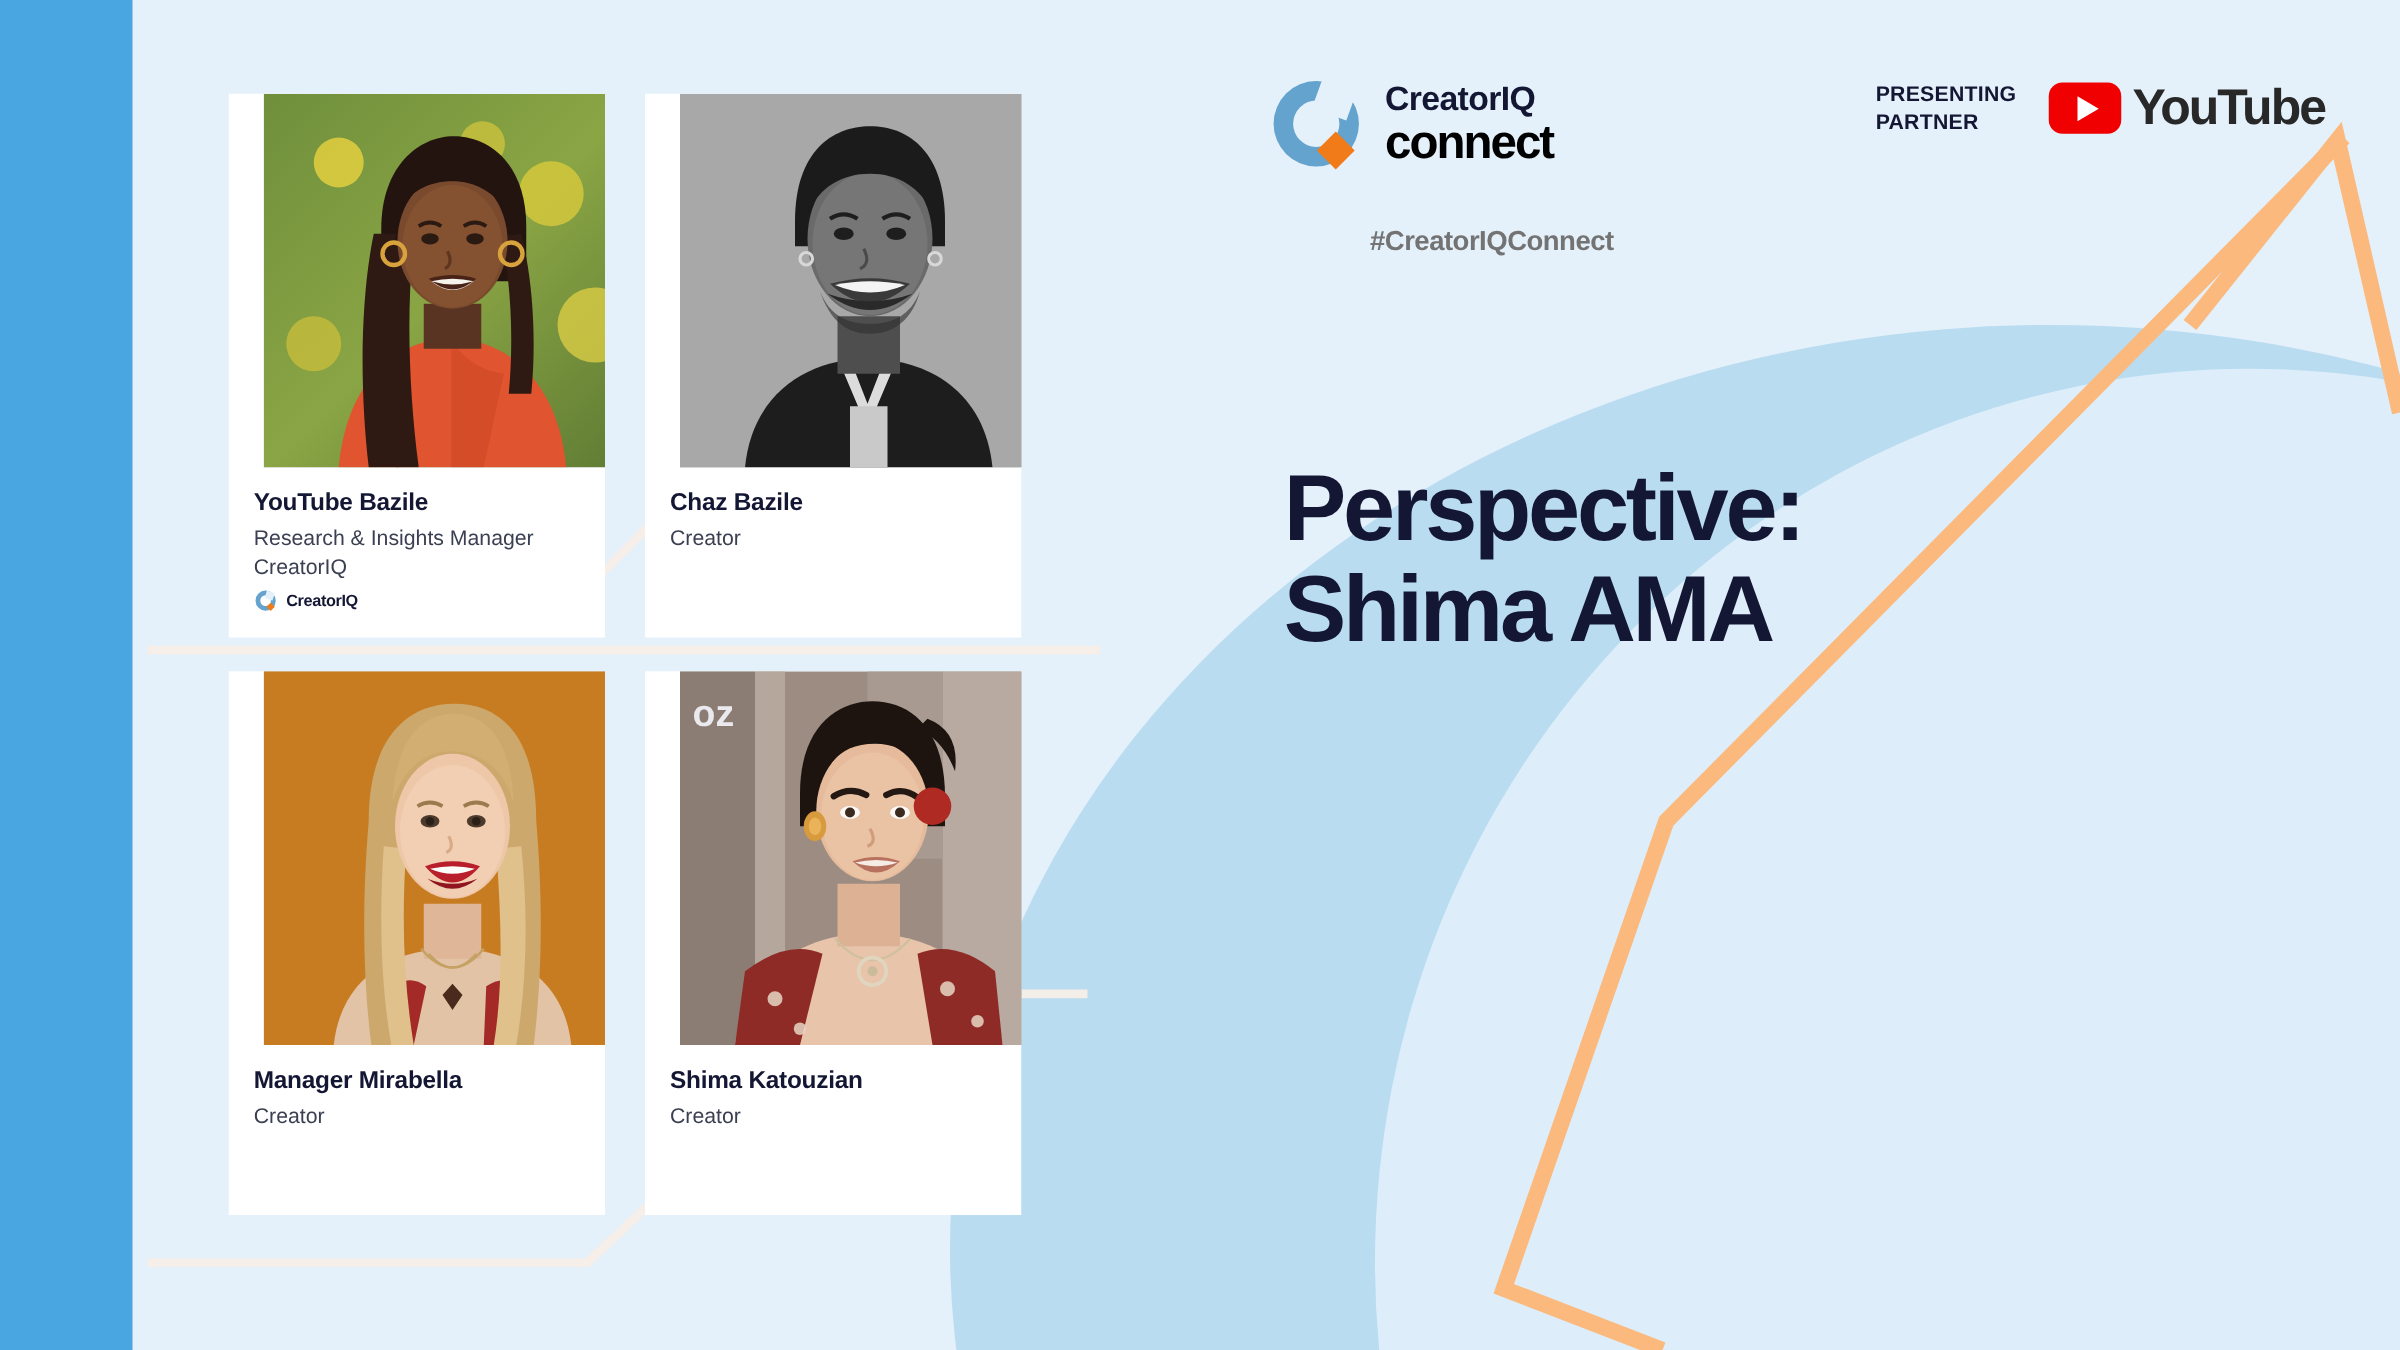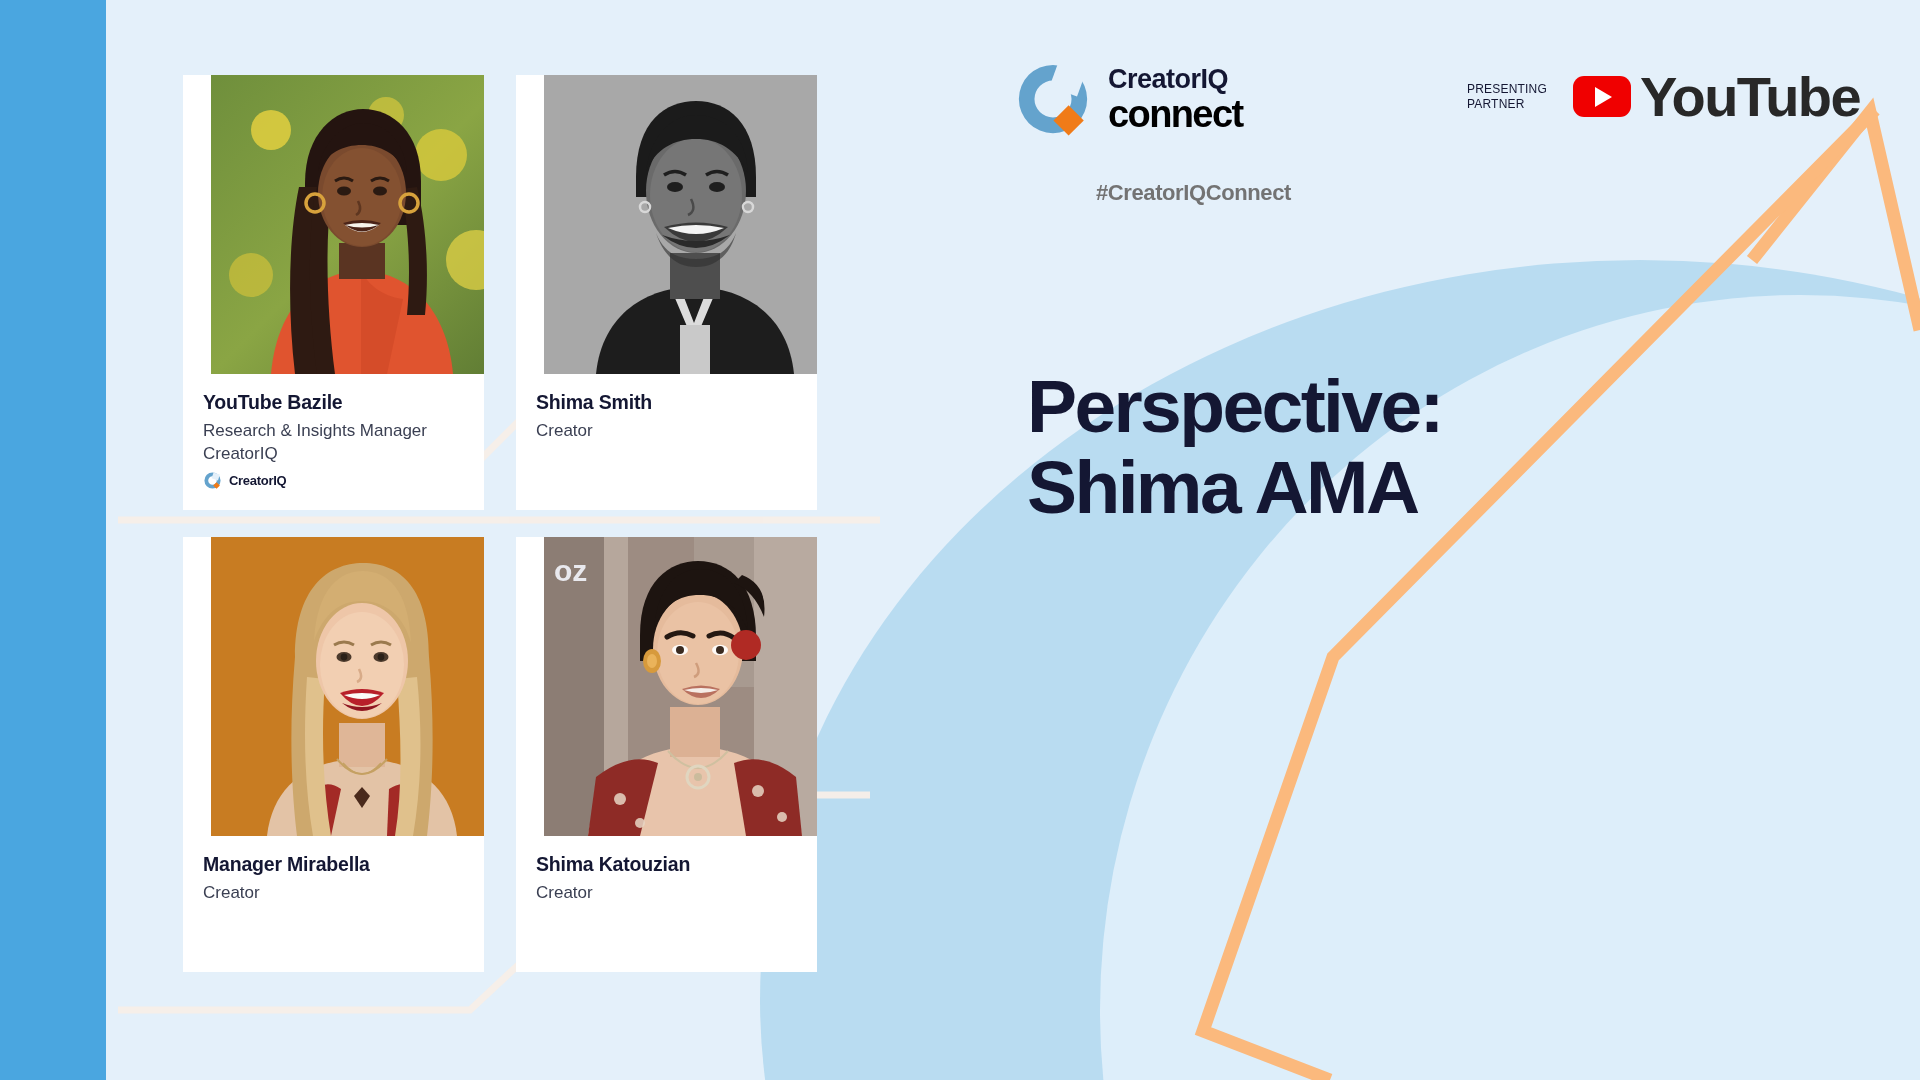--- a/index.html
+++ b/index.html
@@ -60,29 +60,29 @@
   .brand-words { display:flex; flex-direction:column; line-height:1; }
   .brand-words .w1 { font-size:27px; font-weight:bold; color:#141733; letter-spacing:-0.5px; }
   .brand-words .w2 { font-size:38px; font-weight:bold; color:#000000; letter-spacing:-1.6px; margin-top:2px; }
   .hashtag {
     position:absolute; left:1096px; top:180px;
     font-size:22px; font-weight:bold; color:#737373; letter-spacing:-0.4px;
   }
 
   .partner { position:absolute; right:60px; top:64px; display:flex; align-items:center; gap:26px; }
   .partner-label {
-    font-size:12px; color:#141733; line-height:1.25; letter-spacing:0.2px; text-align:left;
+    font-size:17px; color:#141733; line-height:1.25; letter-spacing:0.2px; text-align:left;font-weight:bold;
   }
   .yt { display:flex; align-items:center; gap:9px; }
   .yt-badge {
     width:58px; height:41px; background:#f00000; border-radius:11px;
     display:flex; align-items:center; justify-content:center; flex:none;
   }
   .yt-tri { width:0; height:0; border-left:17px solid #fff; border-top:10px solid transparent; border-bottom:10px solid transparent; margin-left:4px; }
-  .yt-word { font-size:56px; font-weight:bold; color:#282828; letter-spacing:-1.6px; }
+  .yt-word { font-size:40px; font-weight:bold; color:#282828; letter-spacing:-1.6px; }
 
   .title {
     position:absolute; left:1027px; top:285px; width:680px;
     font-size:75px; font-weight:bold; color:#141733;
     line-height:1.08; letter-spacing:-2.6px;
   }
 </style>
 </head>
 <body>
 
@@ -199,21 +199,21 @@
           <path d="M 147 124 q 6 12 -3 16" stroke="#4a4a4a" stroke-width="2.5" fill="none"></path>
           <path d="M 120 152 q 32 -9 64 0 q -32 30 -64 0 Z" fill="#3a3a3a"></path>
           <path d="M 124 153 q 28 -6 56 0 q -28 12 -56 0 Z" fill="#f4f4f4"></path>
           <path d="M 118 160 q 34 26 68 0 q -34 12 -68 0 Z" fill="#2a2a2a"></path>
           <path d="M 112 158 C 120 182 134 192 152 192 C 172 192 186 180 192 158 C 184 178 170 184 152 184 C 134 184 120 178 112 158 Z" fill="#2e2e2e" opacity="0.6"></path>
           <circle cx="101" cy="132" r="5" fill="none" stroke="#d8d8d8" stroke-width="2.5"></circle>
           <circle cx="204" cy="132" r="5" fill="none" stroke="#d8d8d8" stroke-width="2.5"></circle>
         </svg>
       </div>
       <div class="card-body">
-        <div class="card-name">Shima Smith</div>
+        <div class="card-name">Chaz Bazile</div>
         <div class="card-role">
           <span>Creator</span>
         </div>
       </div>
     </div>
 
     <div class="card">
       <div class="card-photo">
         <svg class="ph" viewBox="0 0 301 299" preserveAspectRatio="xMidYMid slice">
           <rect width="301" height="299" fill="#c97a1d"></rect>

